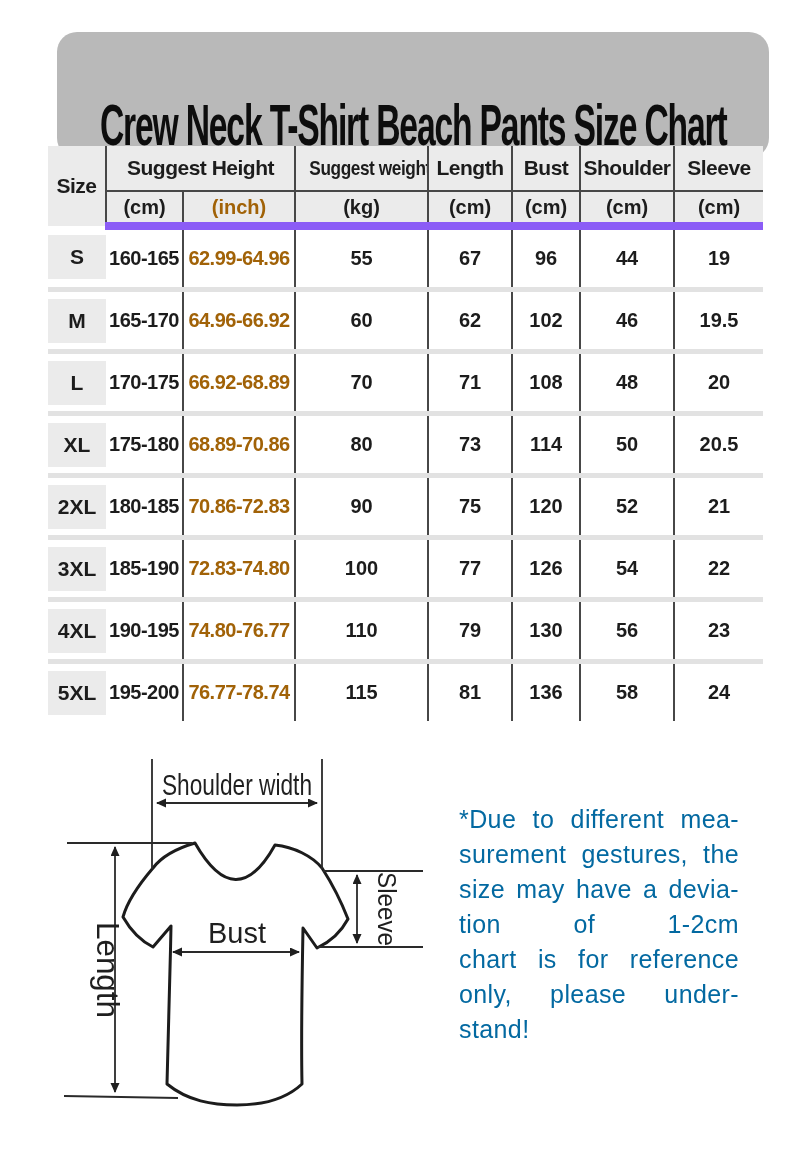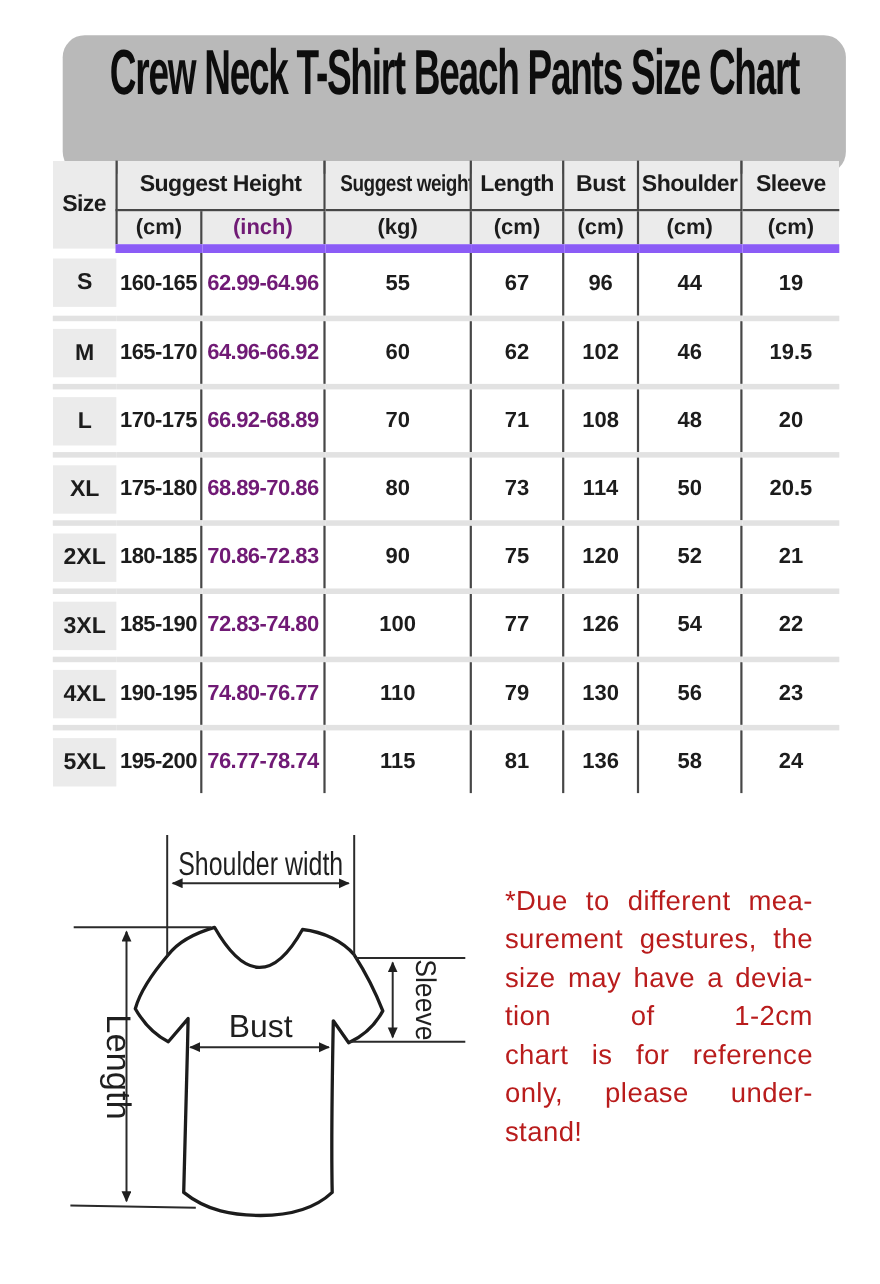--- a/index.html
+++ b/index.html
@@ -5,21 +5,21 @@
   html,body { margin:0; padding:0; background:#fff; }
   .page {
     position:relative; width:800px; height:1167px; background:#ffffff;
     font-family:"Liberation Sans","DejaVu Sans",sans-serif; overflow:hidden; color:#1c1c1c;
   }
 
   
   .banner {
     position:absolute; left:57px; top:32px; width:712px; height:126px;
     background:#b9b9b9; border-radius:20px;
-    display:flex; align-items:flex-start; justify-content:center;
+    display:flex; align-items:flex-end; justify-content:center;
   }
   .banner-text {
     font-size:58px; font-weight:bold; color:#0d0d0d; white-space:nowrap;
     letter-spacing:-2px; transform:scaleX(0.58); transform-origin:center;
   }
 
   
   table.size-table {
     position:absolute; left:48px; top:146px; width:715px;
     border-collapse:collapse; table-layout:fixed;
@@ -37,40 +37,40 @@
   .bL { border-left:2px solid #474747; }
   .bB { border-bottom:2px solid #474747; }
   .squeeze { display:inline-block; transform:scaleX(0.82); transform-origin:center; white-space:nowrap; }
   .size-table tbody td {
     height:57px; font-size:20px; background:#ffffff;
     border-bottom:5px solid #e2e2e2;
   }
   .size-table tbody tr:last-child td { border-bottom:none; }
   td.c-hcm  { font-size:19px; letter-spacing:-0.5px; }
   td.c-inch { font-size:19px; letter-spacing:-0.5px;margin-left:15px; }
-  .red { color:#701a75; }
+  .red { color:#a16207; }
   td.c-size { border:none; }
   .size-box {
     display:inline-flex; align-items:center; justify-content:center;
     width:100%; height:44px; background:#ebebeb; font-size:21px; font-weight:bold;
   }
 
   
   svg.diagram { position:absolute; left:40px; top:755px; }
   svg.diagram text {
     font-family:"Liberation Sans","DejaVu Sans",sans-serif;
     fill:#1f1f1f;
   }
   .shirt { fill:#ffffff; stroke:#1c1c1c; stroke-width:3; stroke-linejoin:round; stroke-linecap:round; }
   .mline { stroke:#2a2a2a; stroke-width:1.8; fill:none; }
 
   
   .disclaimer {
     position:absolute; left:459px; top:802px; width:280px;
-    font-size:25px; line-height:35px; color:#b91c1c; letter-spacing:0.4px;
+    font-size:25px; line-height:35px; color:#0369a1; letter-spacing:0.4px;
   }
   .disclaimer .line { text-align:justify; text-align-last:justify; }
   .disclaimer .line:last-child { text-align-last:left; }
 </style>
 </head>
 <body>
 
 <div class="page">
 
   <div class="banner">

